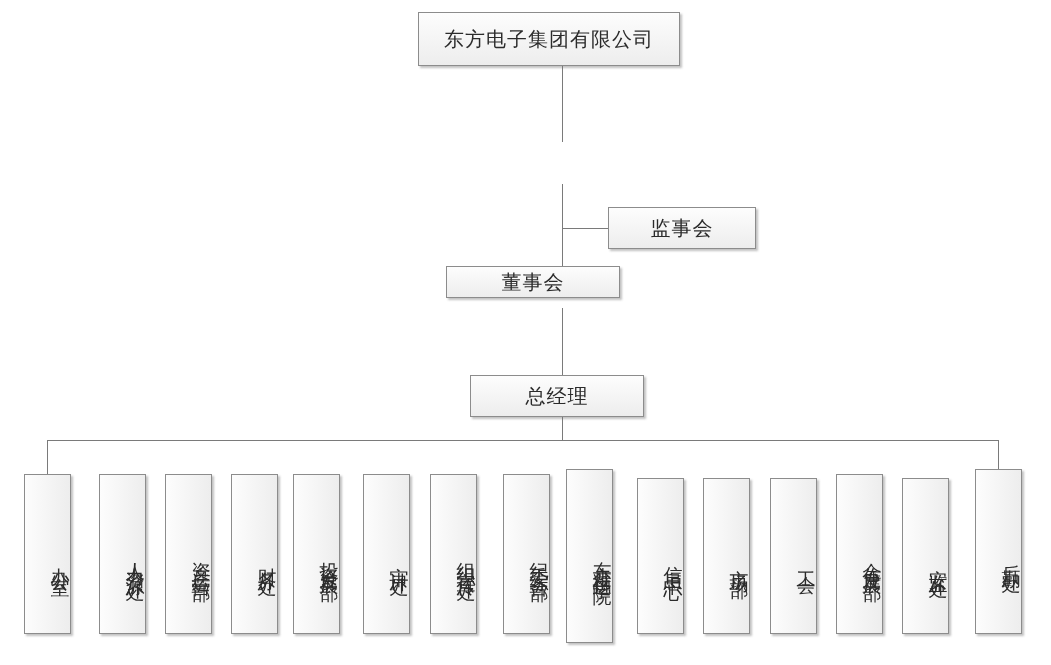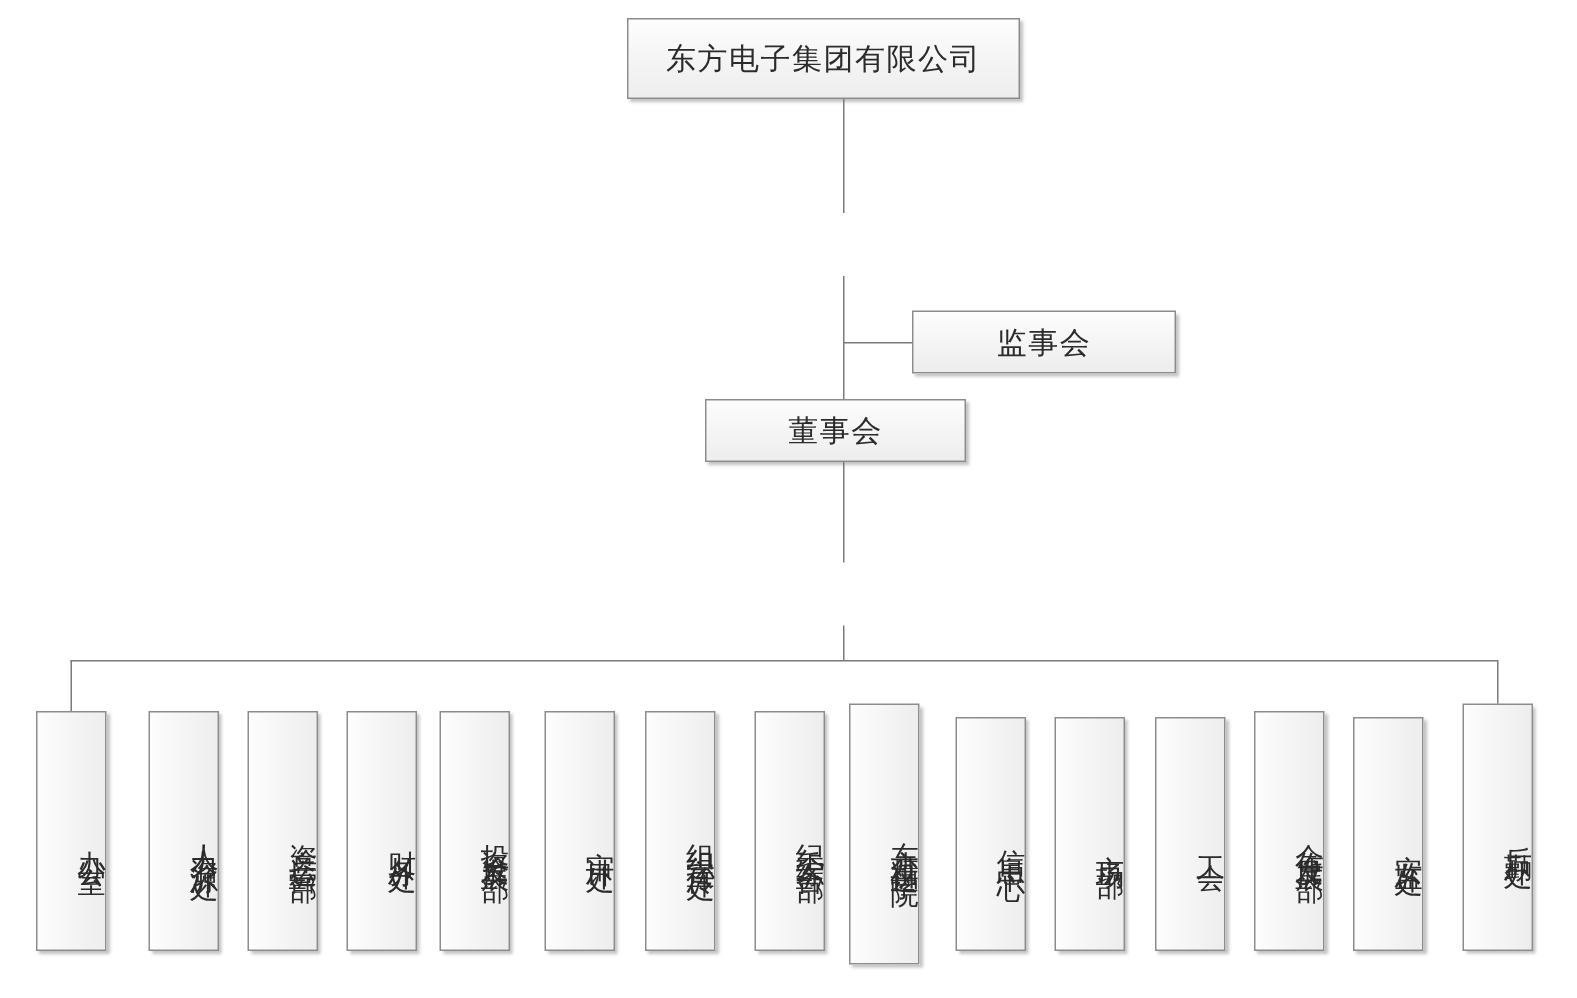--- a/index.html
+++ b/index.html
@@ -74,25 +74,28 @@
     <div class="line v" style="left: 562px; top: 184px; height: 82px; background: rgb(122, 122, 122);"></div>
     <div class="line h" style="left: 562px; top: 228px; width: 46px; background: rgb(122, 122, 122);"></div>
     <div class="line v" style="left: 562px; top: 308px; height: 67px; background: rgb(122, 122, 122);"></div>
     <div class="line v" style="left: 562px; top: 417px; height: 23px; background: rgb(122, 122, 122);"></div>
     <div class="line h" style="left: 47px; top: 440px; width: 951px; background: rgb(122, 122, 122);"></div>
     <div class="line v" style="left: 47px; top: 440px; height: 34px; background: rgb(122, 122, 122);"></div>
     <div class="line v" style="left: 998px; top: 440px; height: 29px; background: rgb(122, 122, 122);"></div>
     <div class="node horiz" style="left: 418px; top: 12px; width: 262px; height: 54px; border-color: rgb(140, 140, 140); color: rgb(43, 43, 43); background: linear-gradient(rgb(253, 253, 253) 0%, rgb(237, 237, 237) 100%);">
       <span class="label">东方电子集团有限公司</span>
     </div>
-    <div class="node horiz" style="left: 608px; top: 207px; width: 176px; height: 42px; border-color: rgb(140, 140, 140); color: rgb(43, 43, 43); background: linear-gradient(rgb(253, 253, 253) 0%, rgb(237, 237, 237) 100%); font-family: Liberation Serif, serif;">
+    <div class="node horiz" style="left: 608px; top: 207px; width: 148px; height: 42px; border-color: rgb(140, 140, 140); color: rgb(43, 43, 43); background: linear-gradient(rgb(253, 253, 253) 0%, rgb(237, 237, 237) 100%); font-family: Liberation Serif, serif;">
       <span class="label">监事会</span>
     </div>
-    <div class="node horiz" style="left: 470px; top: 266px; width: 174px; height: 42px; border-color: rgb(140, 140, 140); color: rgb(43, 43, 43); background: linear-gradient(rgb(253, 253, 253) 0%, rgb(237, 237, 237) 100%);">
+    <div class="node horiz" style="left: 446px; top: 266px; width: 174px; height: 32px; border-color: rgb(140, 140, 140); color: rgb(43, 43, 43); background: linear-gradient(rgb(253, 253, 253) 0%, rgb(237, 237, 237) 100%);">
       <span class="label">董事会</span>
+    </div>
+    <div class="node horiz" style="left: 470px; top: 375px; width: 174px; height: 42px; border-color: rgb(140, 140, 140); color: rgb(43, 43, 43); background: linear-gradient(rgb(253, 253, 253) 0%, rgb(237, 237, 237) 100%);">
+      <span class="label">总经理</span>
     </div>
     <div class="node vert" style="left: 24px; top: 474px; width: 47px; height: 160px; border-color: rgb(140, 140, 140); color: rgb(43, 43, 43); background: linear-gradient(to right, rgb(253, 253, 253) 0%, rgb(237, 237, 237) 100%);">
       <span class="label">办公室</span>
     </div>
     <div class="node vert" style="left: 99px; top: 474px; width: 47px; height: 160px; border-color: rgb(140, 140, 140); color: rgb(43, 43, 43); background: linear-gradient(to right, rgb(253, 253, 253) 0%, rgb(237, 237, 237) 100%);">
       <span class="label">人力资源处</span>
     </div>
     <div class="node vert" style="left: 165px; top: 474px; width: 47px; height: 160px; border-color: rgb(140, 140, 140); color: rgb(43, 43, 43); background: linear-gradient(to right, rgb(253, 253, 253) 0%, rgb(237, 237, 237) 100%);">
       <span class="label">资产运营部</span>
     </div>

